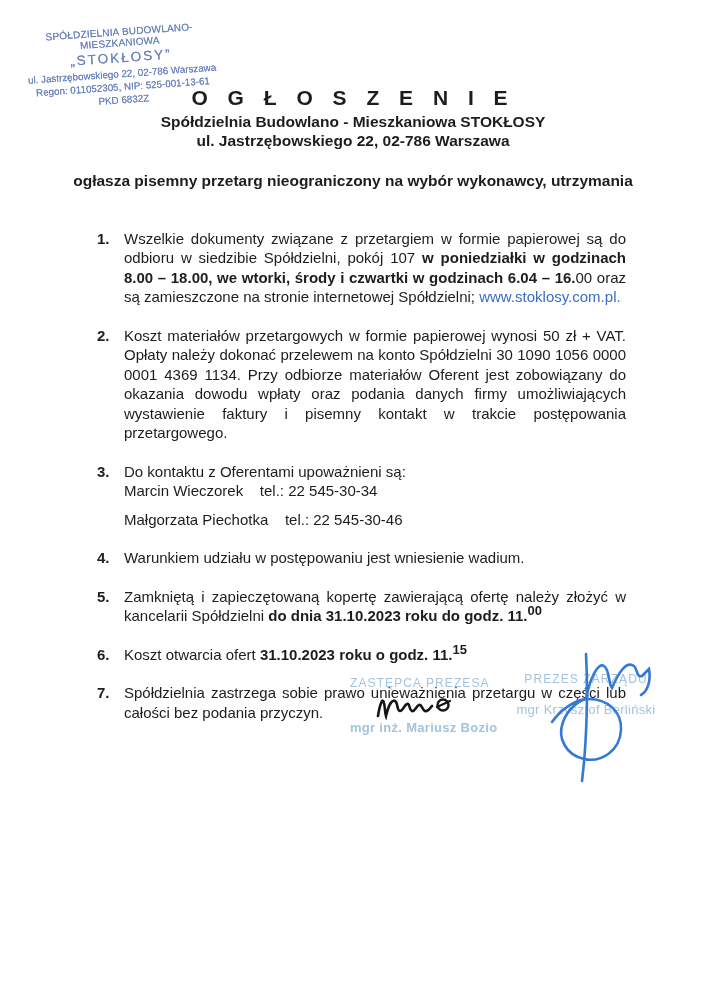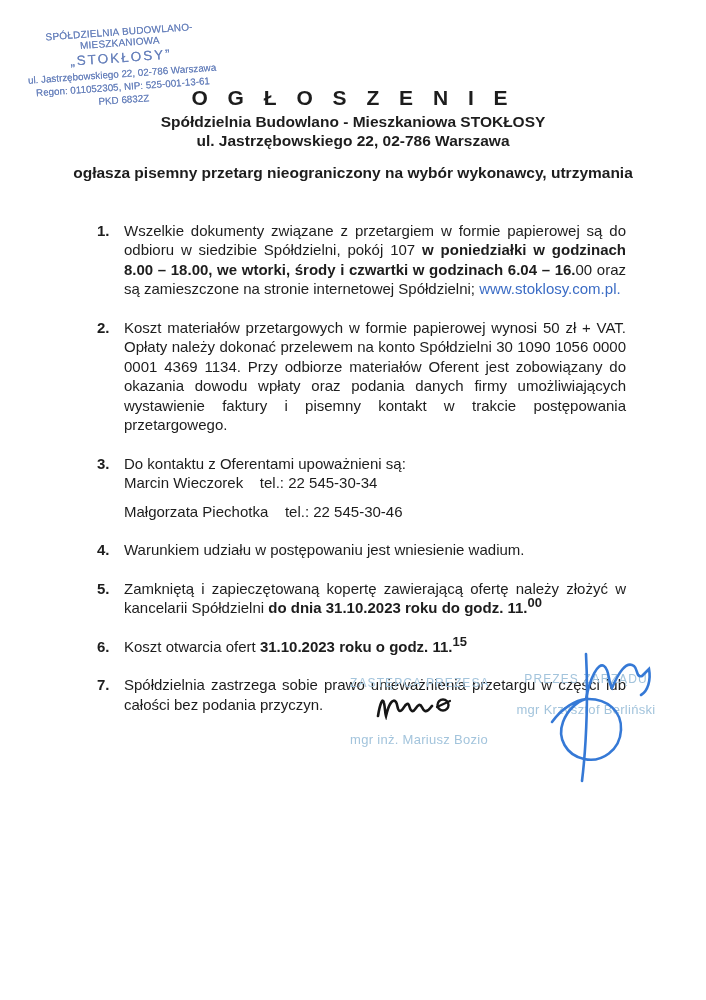--- a/index.html
+++ b/index.html
@@ -18,38 +18,38 @@
   .stamp .s2 { font-size:13.5px; letter-spacing:2px; margin-top:2px; }
   .stamp .s3 { font-size:9.8px; margin-top:3px; }
   .stamp .s4 { font-size:9.8px; margin-top:2px; }
   .stamp .s5 { font-size:9.8px; margin-top:2px; }
 
   .title {
     margin-top:86px; text-align:center;
     font-size:21px; font-weight:bold; letter-spacing:7px;
   }
   .org-block { margin-top:2px; text-align:center; font-weight:bold; font-size:15.5px; line-height:1.25; }
-  .subtitle { margin-top:12px; text-align:center; font-weight:bold; font-size:15.5px; line-height:1.3; }
+  .subtitle { margin-top:20px; text-align:center; font-weight:bold; font-size:15.5px; line-height:1.3; }
 
   .list { margin-top:38px; padding-left:97px; padding-right:80px; }
   .item { display:flex; margin-bottom:19px; font-size:15px; line-height:19.5px; }
   .item .num { width:27px; flex:none; font-weight:bold; }
   .item .txt { flex:1; text-align:justify; }
   .item .txt .b { font-weight:bold; }
   .item .txt sup { font-size:13px; line-height:0; vertical-align:super; }
   .brk { display:block; }
   .link { color:var(--link-color,#3b6cc5); cursor:pointer; }
 
   
   .sig-block { position:absolute; text-align:center; color:var(--footer-stamp-color,#a3c4dc); }
   .sig-left { left:350px; top:676px; width:132px;text-align:center; }
   .sig-right { left:512px; top:672px; width:148px; }
   .sig-role { font-size:12px; letter-spacing:1.1px; white-space:nowrap; }
   .sig-name { font-size:13px; letter-spacing:.3px; white-space:nowrap; }
-  .sig-left .sig-name { margin-top:12px; }
+  .sig-left .sig-name { margin-top:0;font-weight:bold; }
   .sig-right .sig-name { margin-top:16px; }
   .scribble-left { display:block; margin:2px auto 0; }
   .scribble-right { position:absolute; left:524px; top:650px; z-index:3; }
 </style>
 </head>
 <body>
 
 <div class="page">
 
   <div class="stamp">

